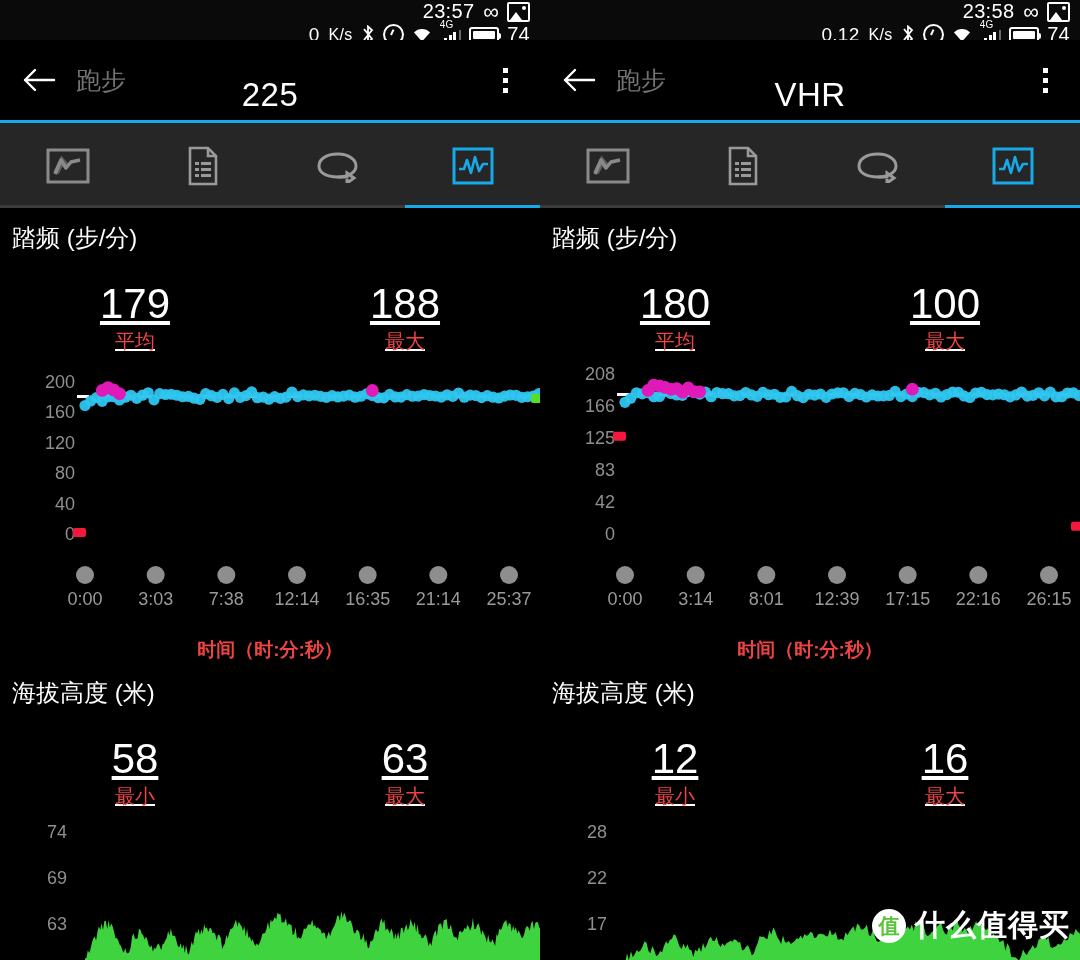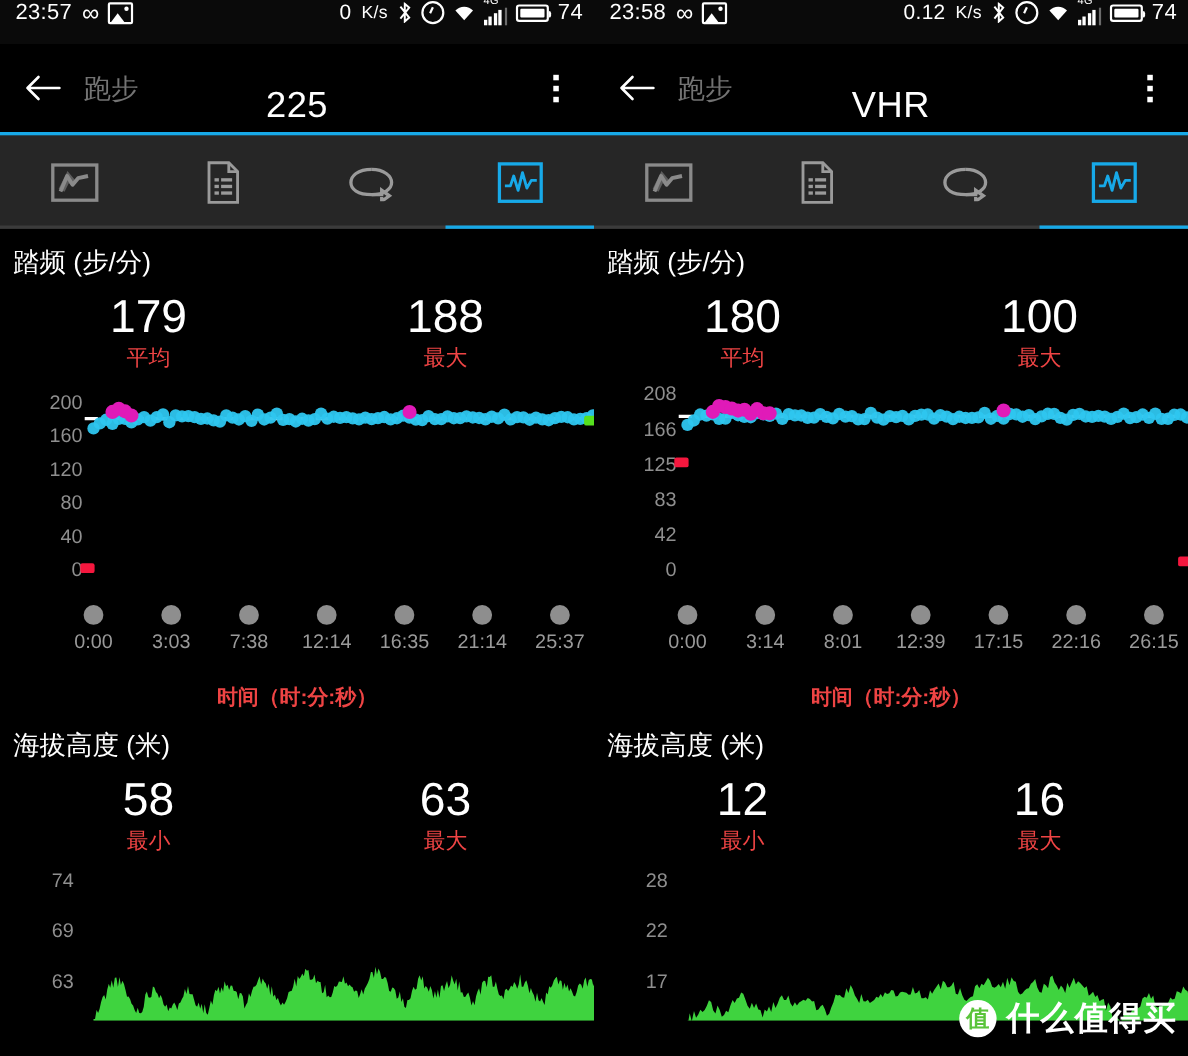--- a/index.html
+++ b/index.html
@@ -23,25 +23,26 @@
     width: 540px;
     height: 960px;
     position: relative;
     background: #000;
     overflow: hidden;
   }
   
   .statusbar {
     height: 40px;
     display: flex;
-    align-items: flex-start;
+    align-items: flex-end;
     padding: 0 10px 0 14px;
     background: #0a0a0a;
     font-size: 19px;
     letter-spacing: 0.3px;
+    flex-direction: column;
   }
   .sb-left {
     display: flex;
     align-items: center;
     gap: 9px;
     flex: 0 0 auto;
   }
   .sb-spacer { flex: 1 1 auto; }
   .sb-right {
     display: flex;
@@ -205,21 +206,22 @@
 
   
   .section { padding: 0; }
   .sec-title{
     font-size: 24px;
     color: #fff;
     padding: 14px 12px 0 12px;
   }
   .stats{
     display:flex;
-    margin-top: 12px;
+    margin-top: 28px;
+    text-decoration: underline;
   }
   .stat{
     flex:1 1 0;
     text-align:center;
   }
   .stat-val{
     font-size: 42px;
     font-weight: 300;
     color:#fff;
     line-height: 1.05;

